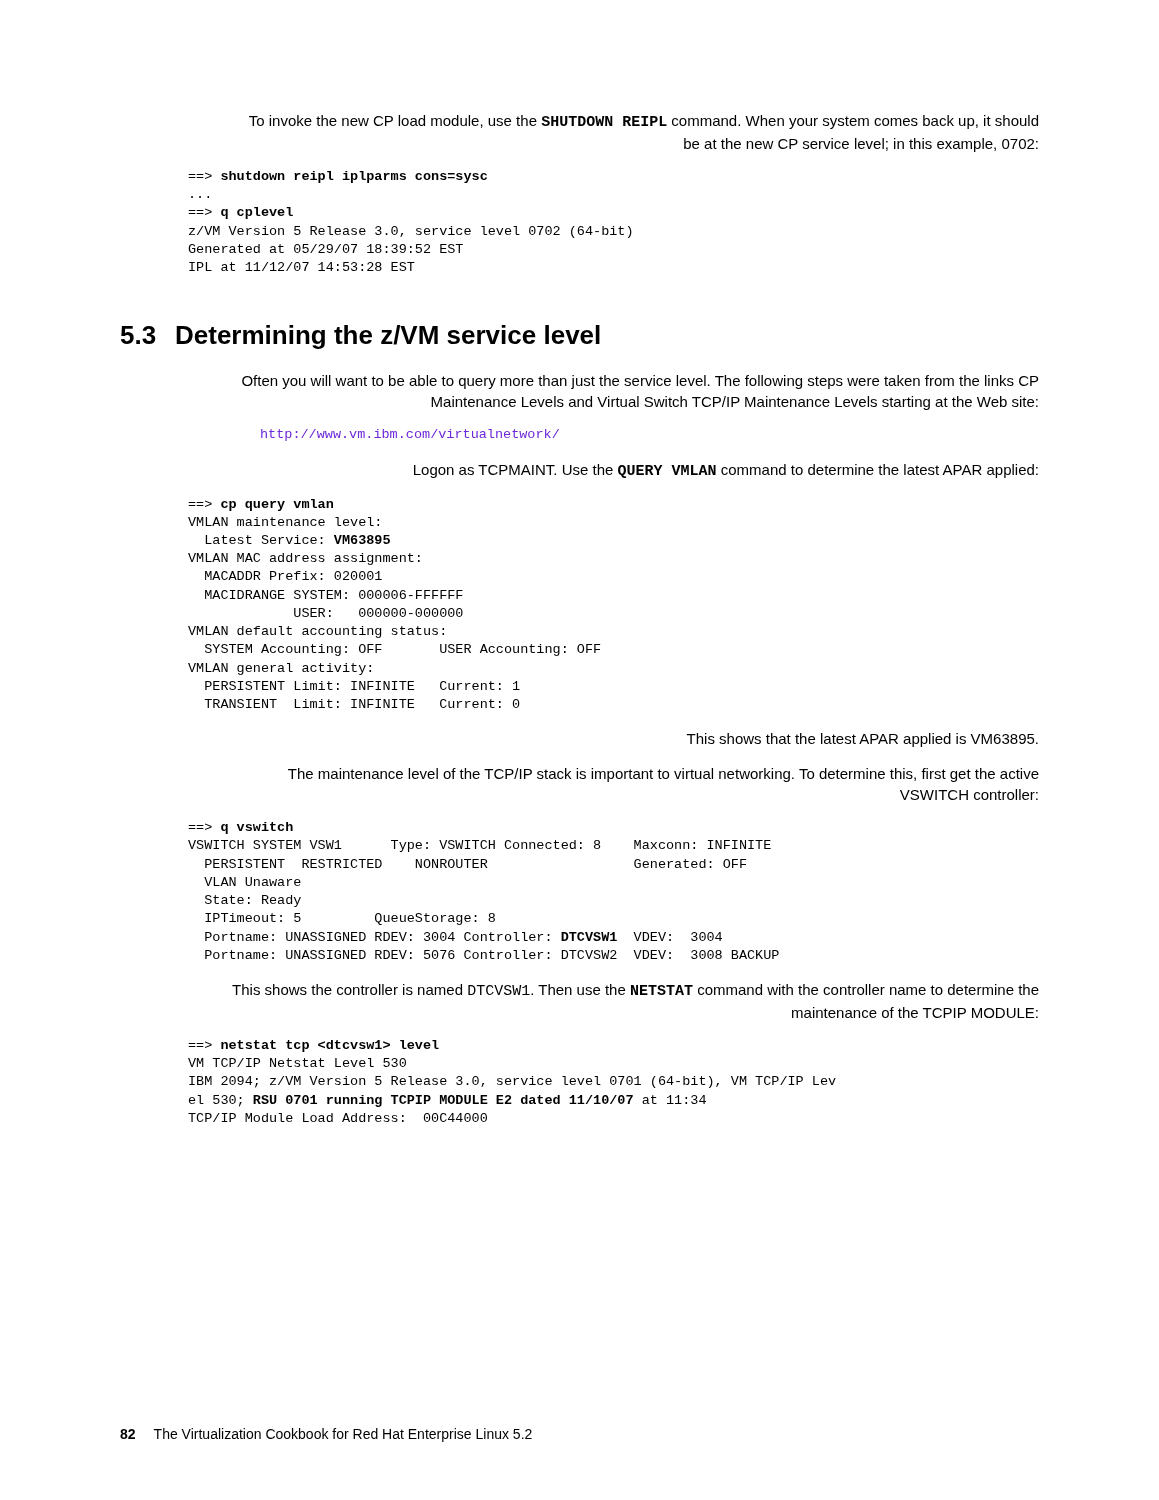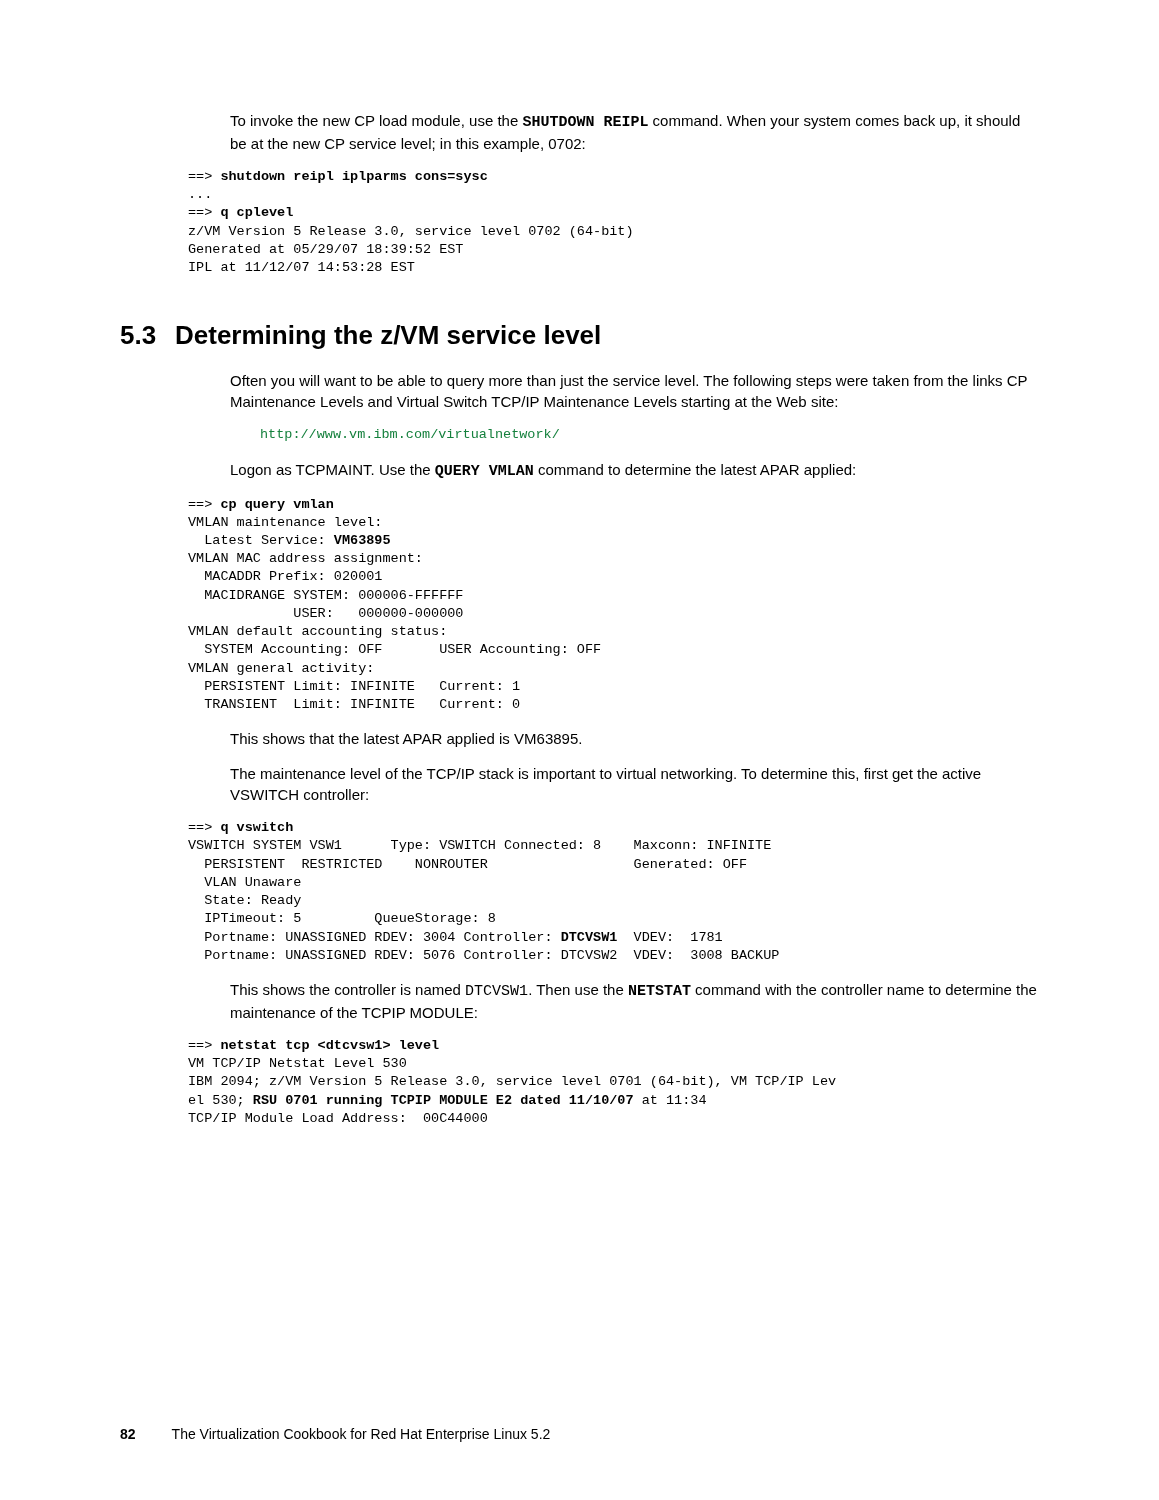--- a/index.html
+++ b/index.html
@@ -14,37 +14,38 @@
     .page {
       width: 1159px;
       height: 1500px;
       position: relative;
       padding: 110px 120px 50px 120px;
       box-sizing: border-box;
     }
     .body-text {
       margin-left: 110px;
       margin-bottom: 14px;
+      text-align: right;
     }
     .code-block {
       font-family: "Courier New", Courier, monospace;
       font-size: 13.5px;
       white-space: pre;
       margin-left: 68px;
       margin-bottom: 14px;
       line-height: 1.35;
     }
     .mono-inline {
       font-family: "Courier New", Courier, monospace;
     }
     .bold {
       font-weight: bold;
     }
     .link {
-      color: #15803d;
+      color: #6d28d9;
       font-family: "Courier New", Courier, monospace;
       font-size: 13.5px;
       margin-left: 140px;
       margin-bottom: 14px;
       display: block;
     }
     .section-heading {
       font-size: 26px;
       font-weight: bold;
       margin-top: 40px;
@@ -56,21 +57,21 @@
       width: 55px;
     }
     .footer {
       position: absolute;
       bottom: 55px;
       left: 120px;
       font-size: 14px;
     }
     .footer-pagenum {
       font-weight: bold;
-      margin-right: 36px;
+      margin-right: 18px;
     }
   </style>
 </head>
 <body>
 
 <div class="page">
 
   <div class="body-text">
     <span>To invoke the new CP load module, use the </span><span class="mono-inline bold">SHUTDOWN REIPL</span><span> command. When your system comes back up, it should be at the new CP service level; in this example, 0702:</span>
   </div>
@@ -111,21 +112,21 @@
   <div class="body-text">This shows that the latest APAR applied is VM63895.</div>
 
   <div class="body-text">The maintenance level of the TCP/IP stack is important to virtual networking. To determine this, first get the active VSWITCH controller:</div>
 
   <div class="code-block"><span>==&gt; </span><span class="bold">q vswitch</span>
 <span>VSWITCH SYSTEM VSW1      Type: VSWITCH Connected: 8    Maxconn: INFINITE</span>
 <span>  PERSISTENT  RESTRICTED    NONROUTER                  Generated: OFF</span>
 <span>  VLAN Unaware</span>
 <span>  State: Ready</span>
 <span>  IPTimeout: 5         QueueStorage: 8</span>
-<span>  Portname: UNASSIGNED RDEV: 3004 Controller: </span><span class="bold">DTCVSW1</span><span>  VDEV:  1781</span>
+<span>  Portname: UNASSIGNED RDEV: 3004 Controller: </span><span class="bold">DTCVSW1</span><span>  VDEV:  3004</span>
 <span>  Portname: UNASSIGNED RDEV: 5076 Controller: DTCVSW2  VDEV:  3008 BACKUP</span></div>
 
   <div class="body-text">
     <span>This shows the controller is named </span><span class="mono-inline">DTCVSW1</span><span>. Then use the </span><span class="mono-inline bold">NETSTAT</span><span> command with the controller name to determine the maintenance of the TCPIP MODULE:</span>
   </div>
 
   <div class="code-block"><span>==&gt; </span><span class="bold">netstat tcp &lt;dtcvsw1&gt; level</span>
 <span>VM TCP/IP Netstat Level 530</span>
 <span>IBM 2094; z/VM Version 5 Release 3.0, service level 0701 (64-bit), VM TCP/IP Lev</span>
 <span>el 530; </span><span class="bold">RSU 0701 running TCPIP MODULE E2 dated 11/10/07</span><span> at 11:34</span>

